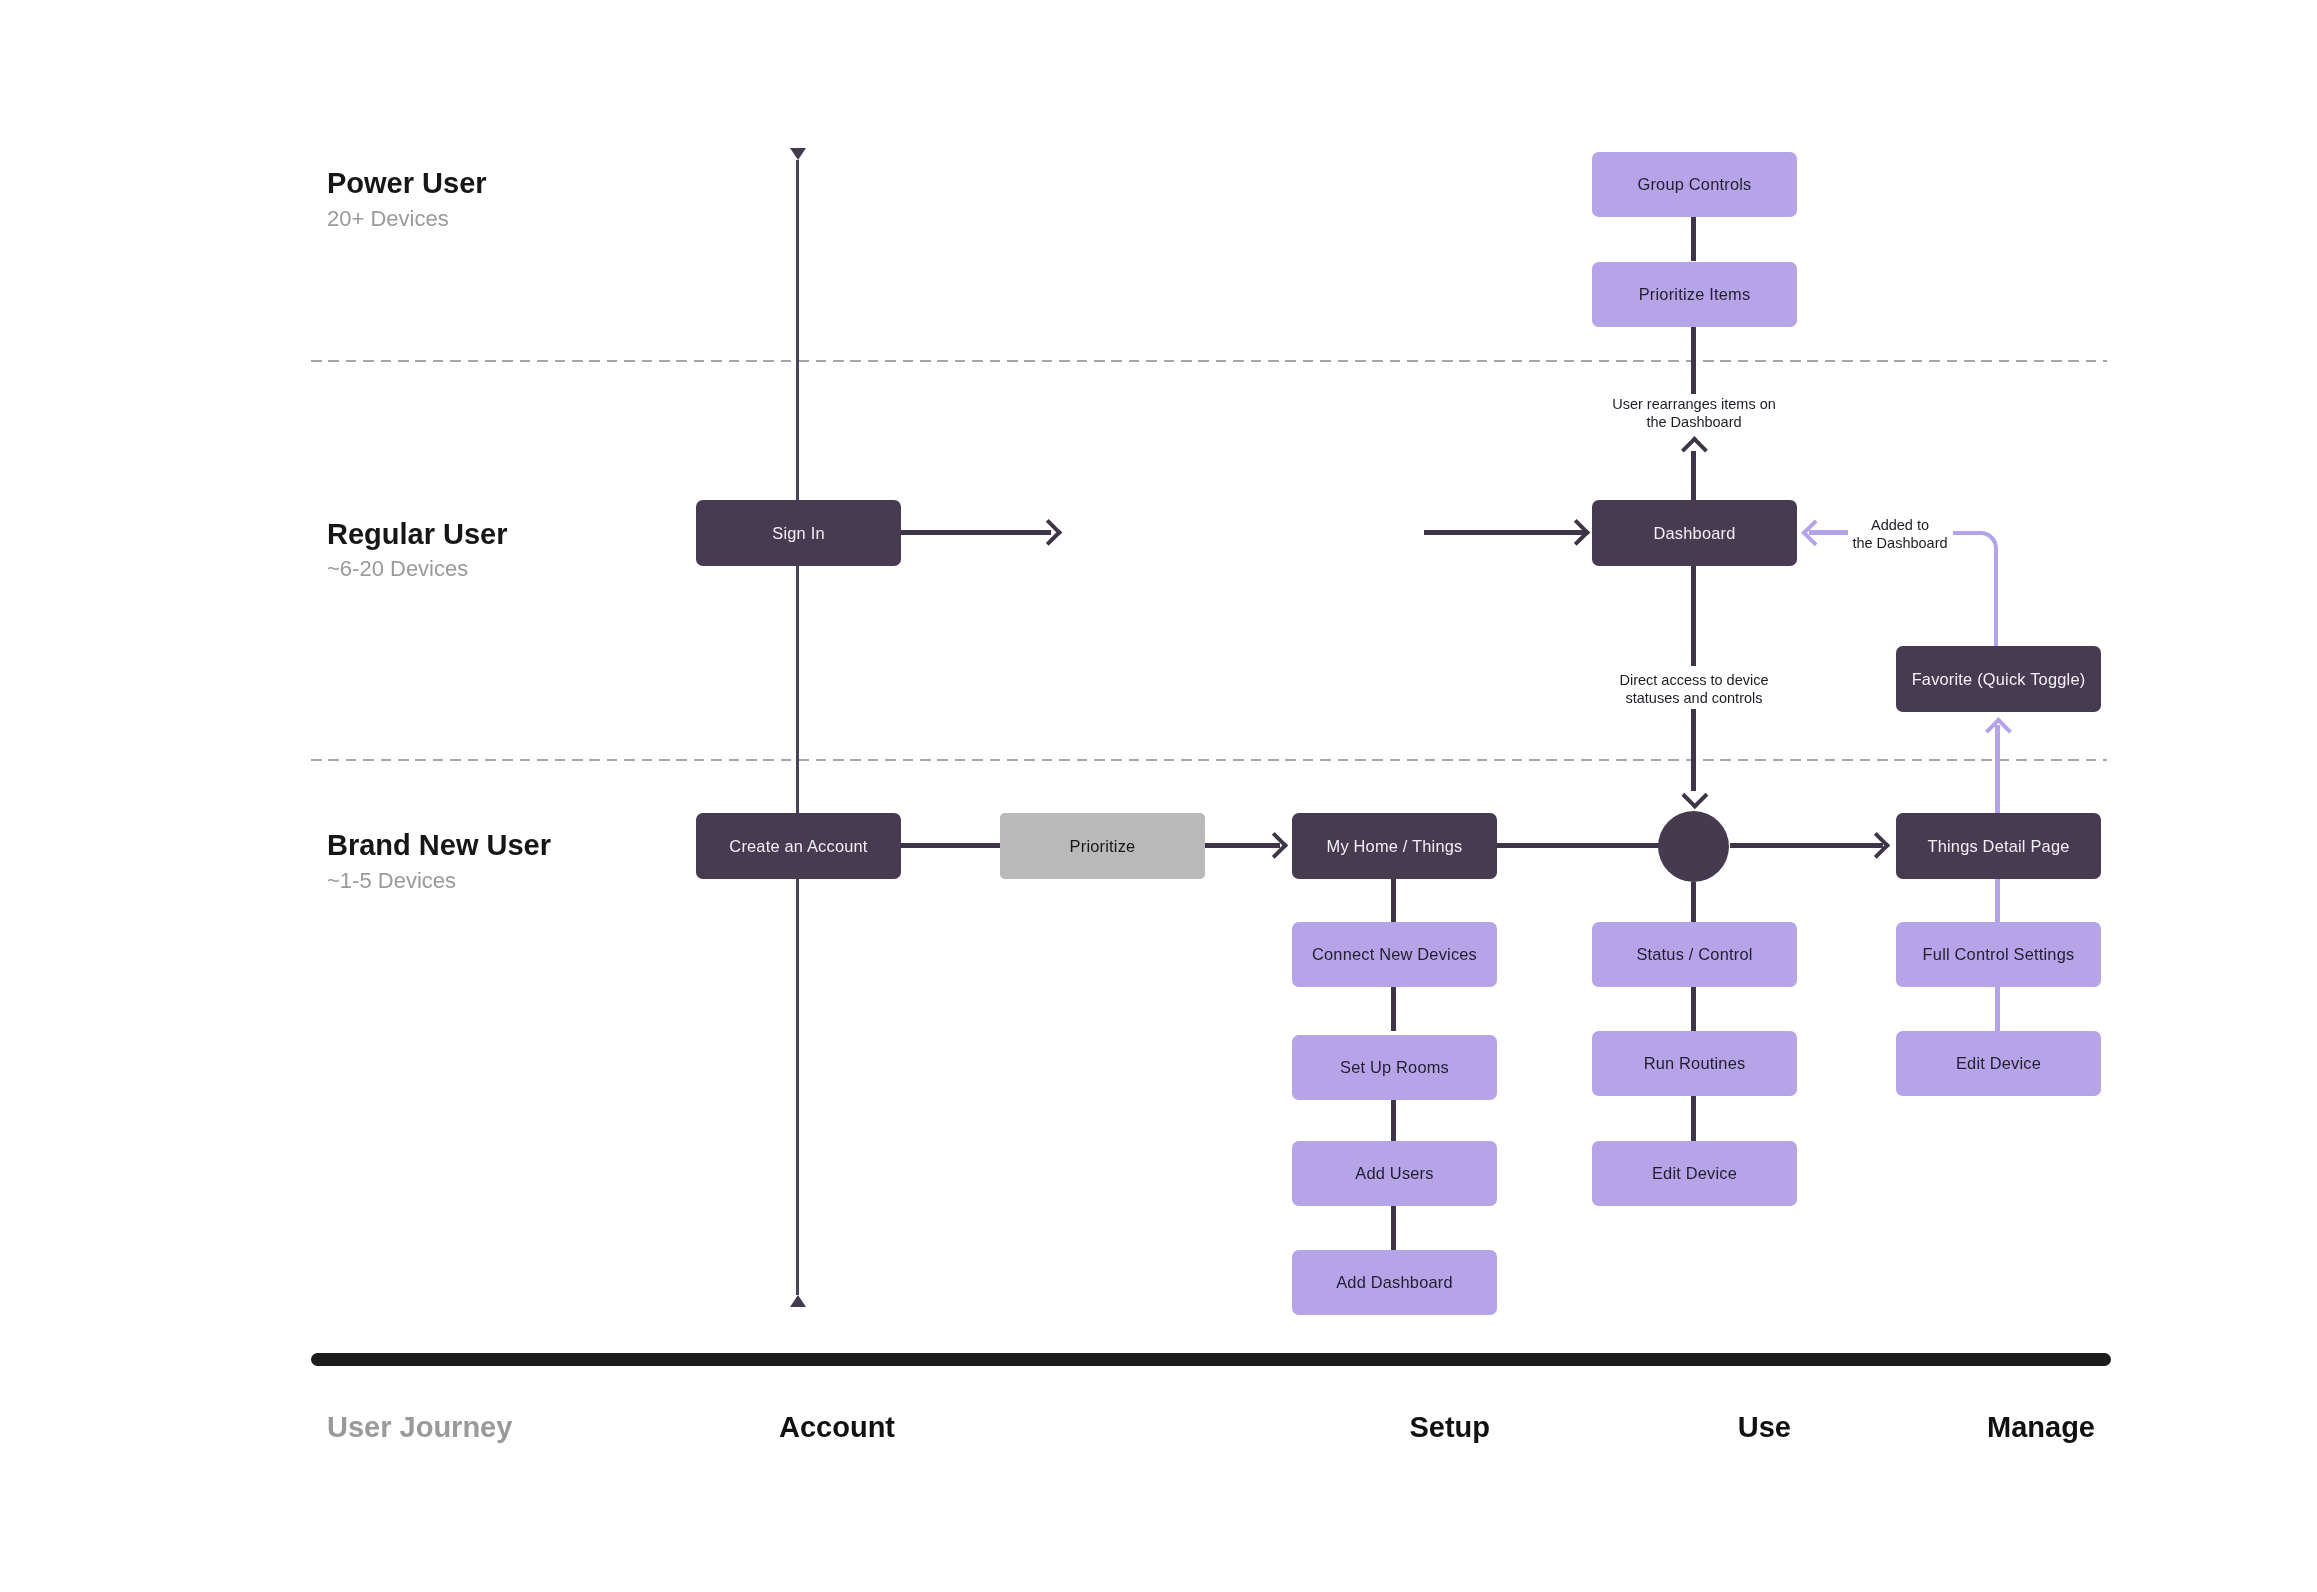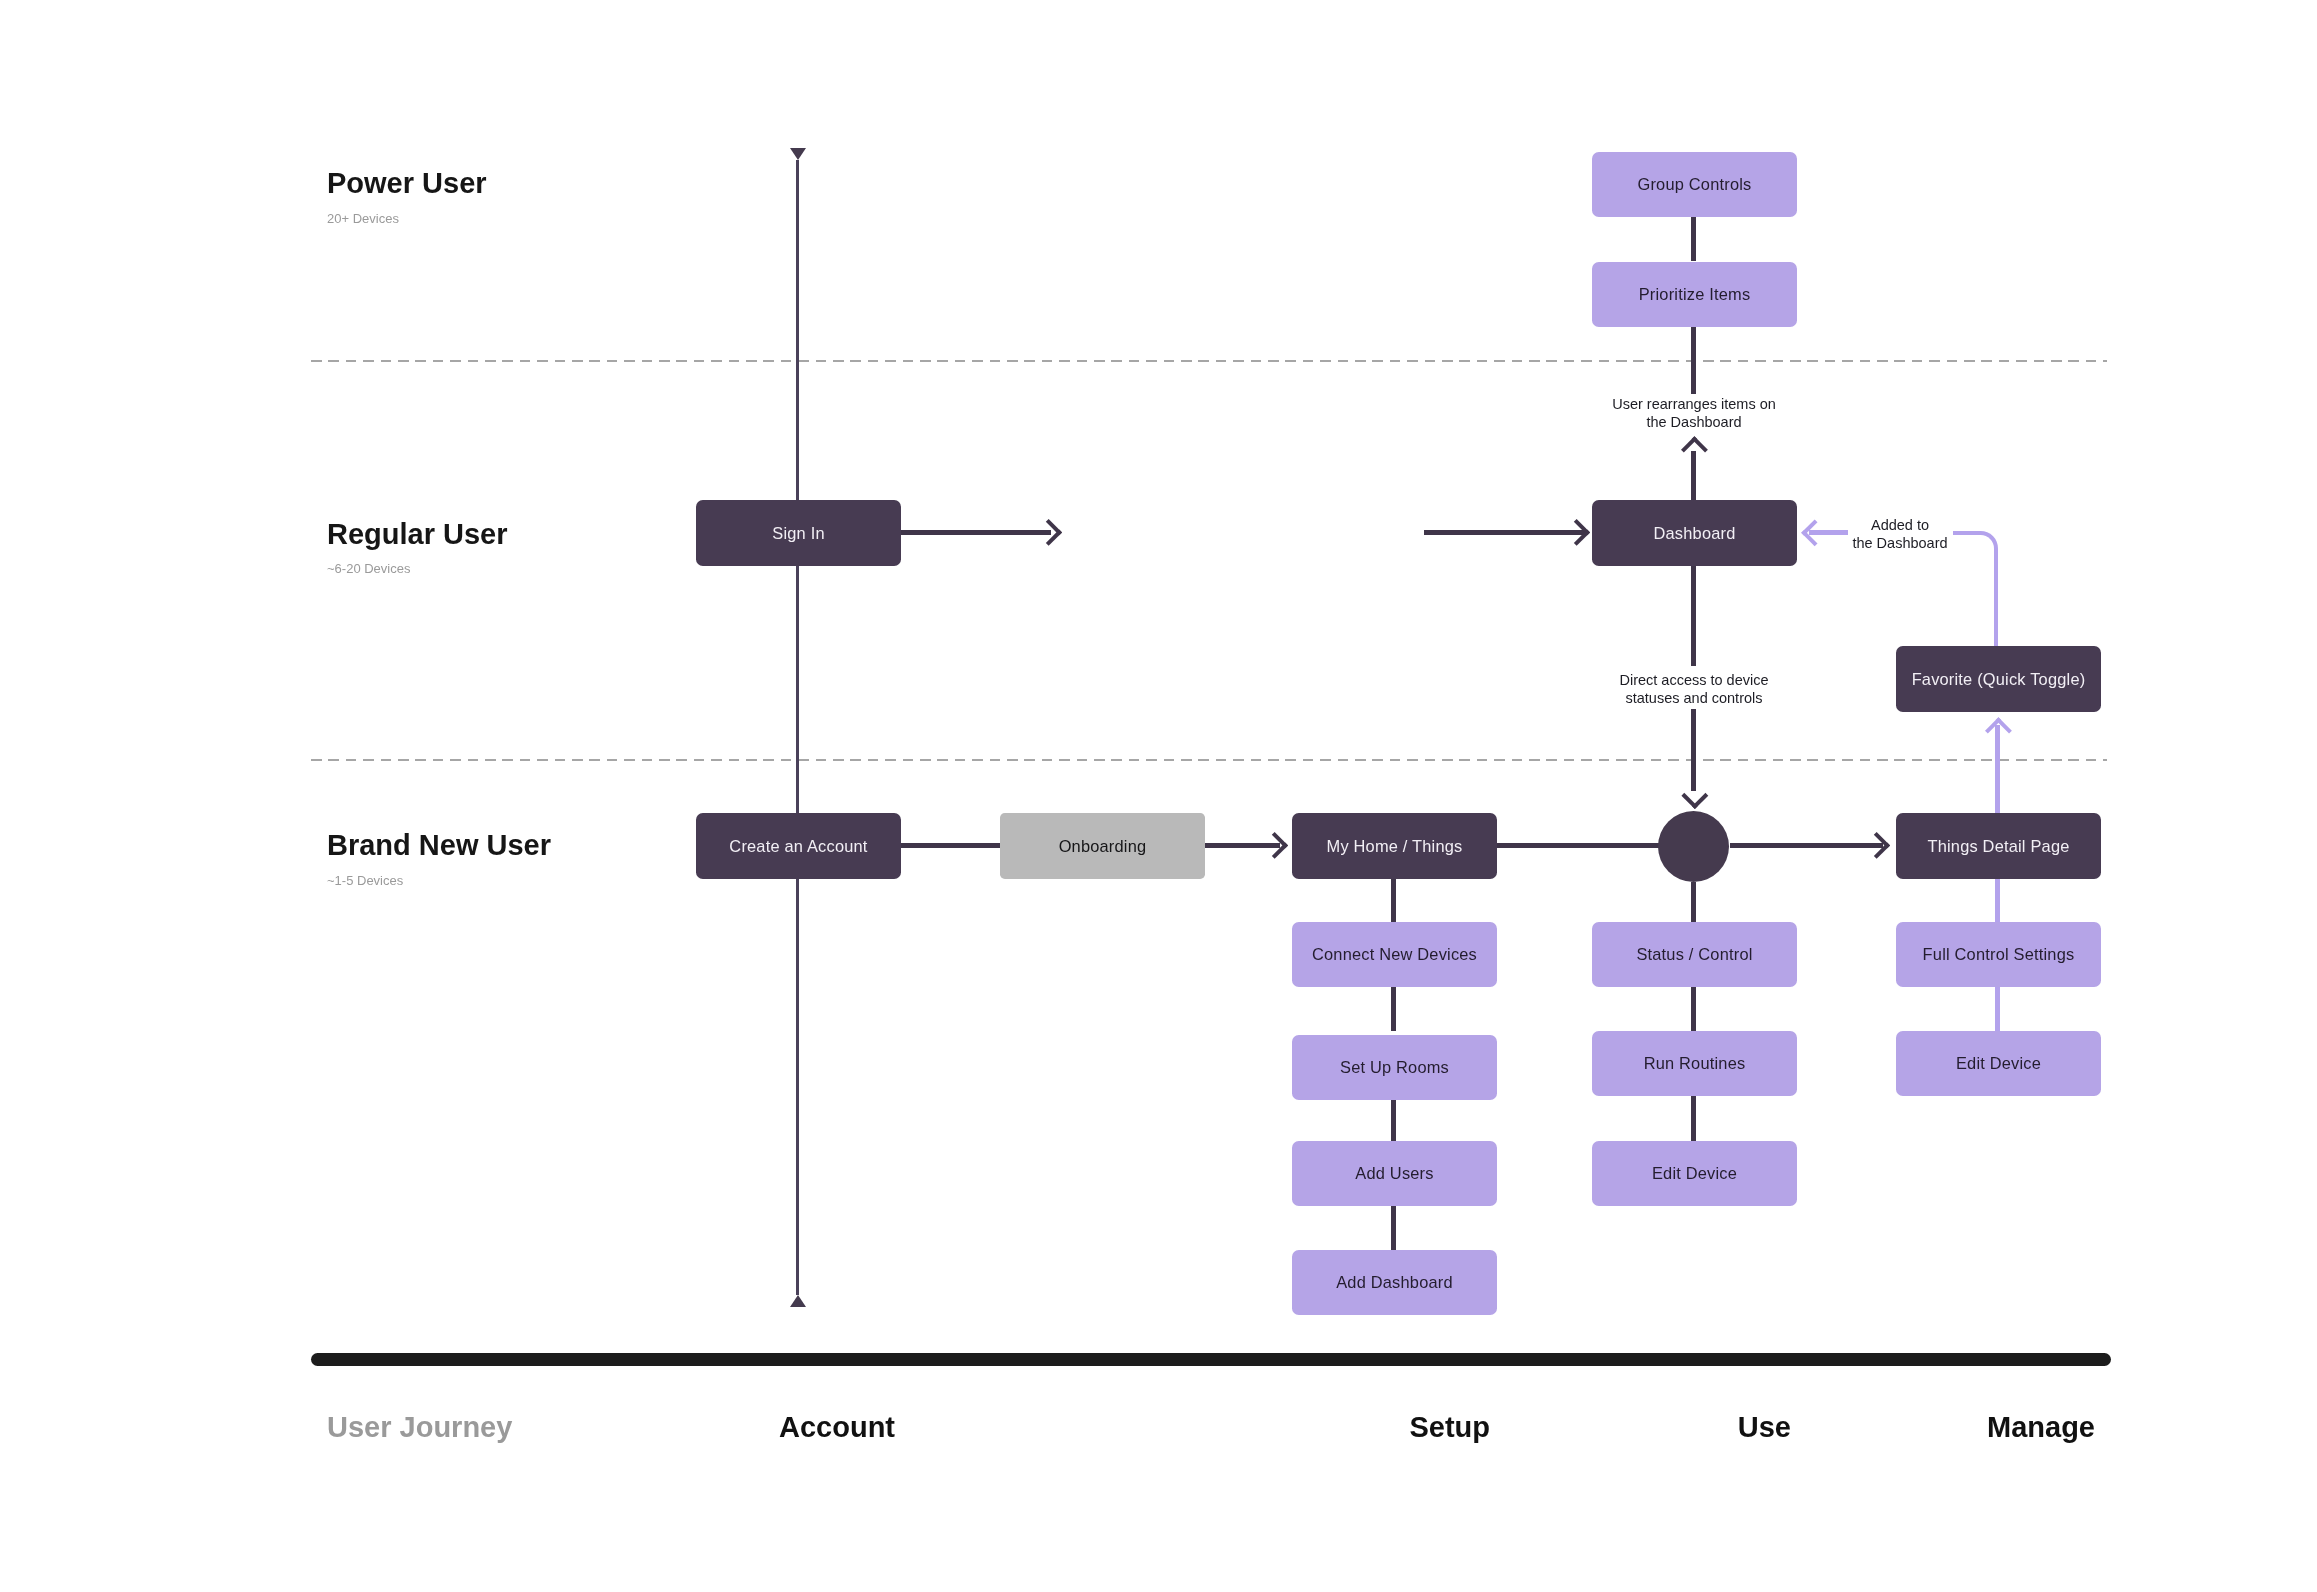--- a/index.html
+++ b/index.html
@@ -42,21 +42,21 @@
   }
   .elbow{
     position:absolute; left:1905px; top:531px; width:45px; height:115px; box-sizing:border-box;
     border-top:4.8px solid var(--lav); border-right:4.8px solid var(--lav); border-top-right-radius:17.4px;
   }
   .circle{
     position:absolute; left:1610px; top:811px; width:71px; height:71px;
     border-radius:50%; background:var(--dark2);
   }
   .lane-title{ position:absolute; font-size:29px; font-weight:bold; color:#161616; line-height:36px; white-space:nowrap; }
-  .lane-sub{ position:absolute; font-size:13px; color:var(--muted); line-height:25px; white-space:nowrap; }
+  .lane-sub{ position:absolute; font-size:22px; color:var(--muted); line-height:25px; white-space:nowrap; }
   .anno{ position:absolute; font-size:14.5px; line-height:18.3px; color:#1d1d24; text-align:center; }
   .anno.wide{ line-height:27px; }
   .stage{ position:absolute; width:193px; text-align:right; font-size:29px; font-weight:bold; color:#111; line-height:36px; }
   .legend{ position:absolute; font-size:29px; font-weight:bold; color:var(--muted); line-height:36px; }
   .blackbar{ position:absolute; left:263px; top:1353px; width:1800px; height:12.6px; border-radius:6.8px; background:var(--bar); }
 </style>
 </head>
 <body>
 
 <div class="canvas">
@@ -106,21 +106,21 @@
   <div class="vline lav" style="left:1947px;top:725px;height:88px"></div>
   <div class="chev lav up" style="left:1941px;top:721px"></div>
   <div class="vline lav" style="left:1947px;top:879px;height:43px"></div>
   <div class="vline lav" style="left:1947px;top:987px;height:44px"></div>
   <div class="elbow"></div>
   <div class="hline lav" style="left:1761px;top:530px;width:39px"></div>
   <div class="chev lav left" style="left:1757px;top:523px"></div>
 
   <div class="node dark" style="left:648px;top:500px">Sign In</div>
   <div class="node dark" style="left:648px;top:813px">Create an Account</div>
-  <div class="node gray" style="left:952px;top:813px">Onboarding</div>
+  <div class="node gray" style="left:952px;top:813px">Prioritize</div>
   <div class="node dark" style="left:1244px;top:813px">My Home / Things</div>
   <div class="node dark" style="left:1544px;top:500px">Dashboard</div>
   <div class="node light" style="left:1544px;top:152px">Group Controls</div>
   <div class="node light" style="left:1544px;top:262px">Prioritize Items</div>
   <div class="node dark" style="left:1848px;top:646px">Favorite (Quick Toggle)</div>
   <div class="node dark" style="left:1848px;top:813px">Things Detail Page</div>
   <div class="circle"></div>
   <div class="node light" style="left:1244px;top:922px">Connect New Devices</div>
   <div class="node light" style="left:1244px;top:1035px">Set Up Rooms</div>
   <div class="node light" style="left:1244px;top:1141px">Add Users</div>

